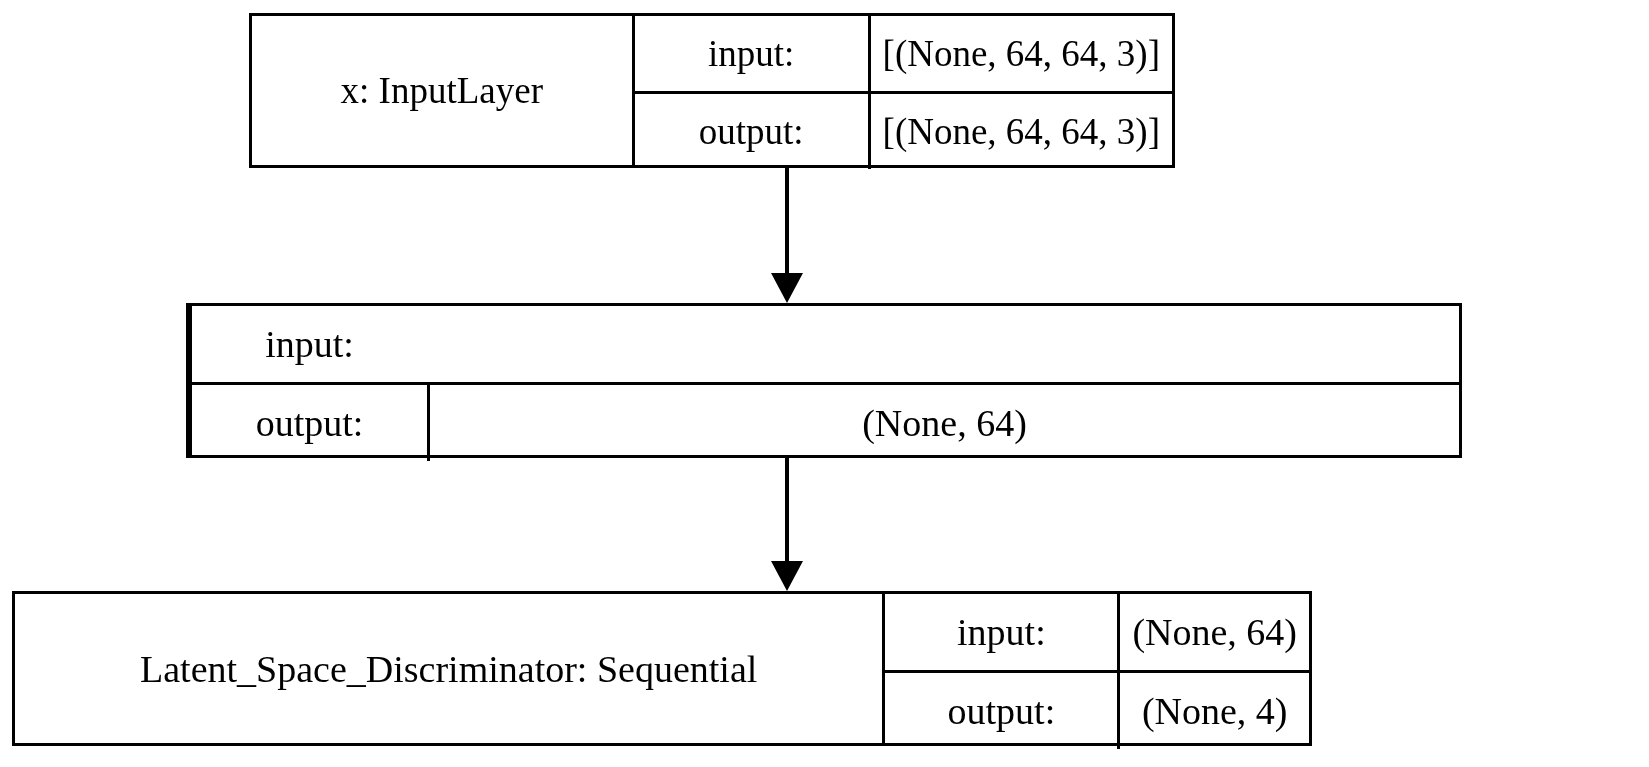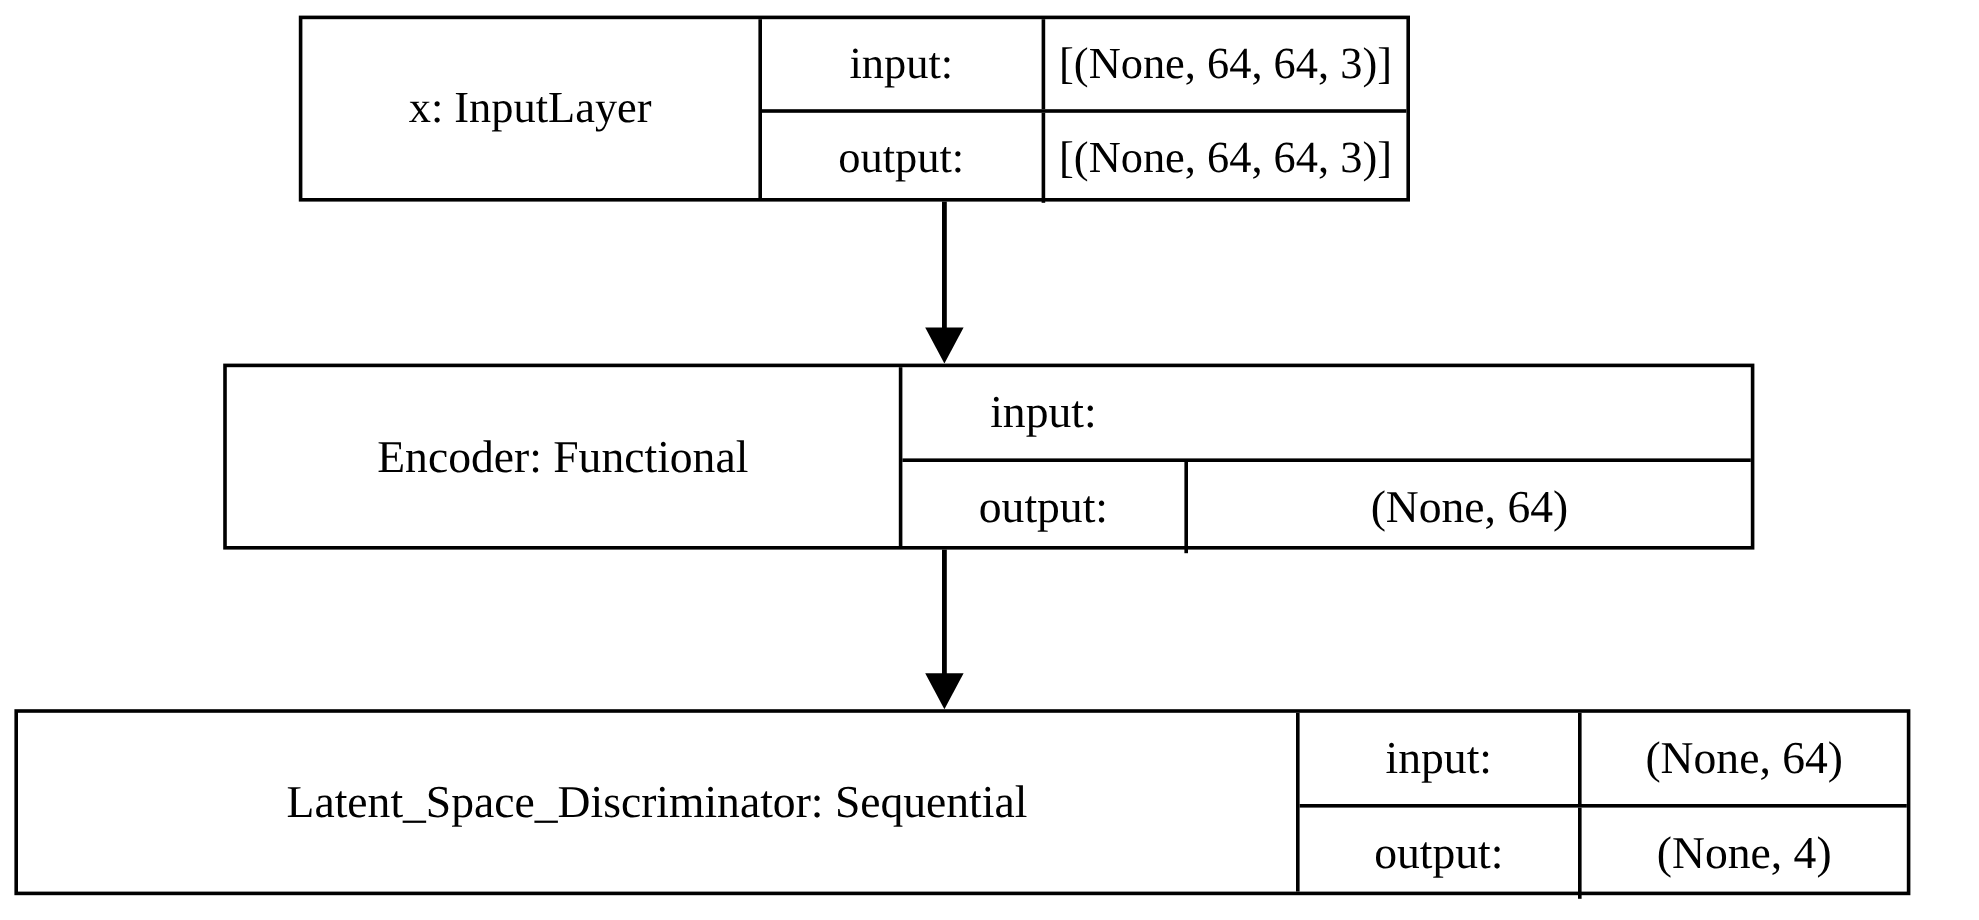--- a/index.html
+++ b/index.html
@@ -80,21 +80,21 @@
   #node-input .io-key    { width: 233px; }
 
   #node-encoder {
     left: 186px; top: 303px;  width: 1276px; height: 155px;
     font-size: 38px;
   }
   #node-encoder .node-name { width: 560px; }
   #node-encoder .io-key    { width: 235px; }
 
   #node-disc {
-    left: 12px;  top: 591px;  width: 1580px; height: 155px;
+    left: 12px;  top: 591px;  width: 1300px; height: 155px;
     font-size: 38px;
   }
   #node-disc .node-name { width: 1065px; }
   #node-disc .io-key    { width: 232px; }
 
   
   .edge {
     position: absolute;
     pointer-events: none;
   }
@@ -141,21 +141,20 @@
       </div>
     </div>
   </div>
 
   <div class="edge" id="edge-1">
     <div class="edge-line"></div>
     <div class="edge-head"></div>
   </div>
 
   <div class="node" id="node-encoder">
-    <div class="node-name">Encoder: Functional</div>
     <div class="node-io">
       <div class="io-row top">
         <div class="io-key">input:</div>
       </div>
       <div class="io-row">
         <div class="io-key">output:</div>
         <div class="io-val">(None, 64)</div>
       </div>
     </div>
   </div>

